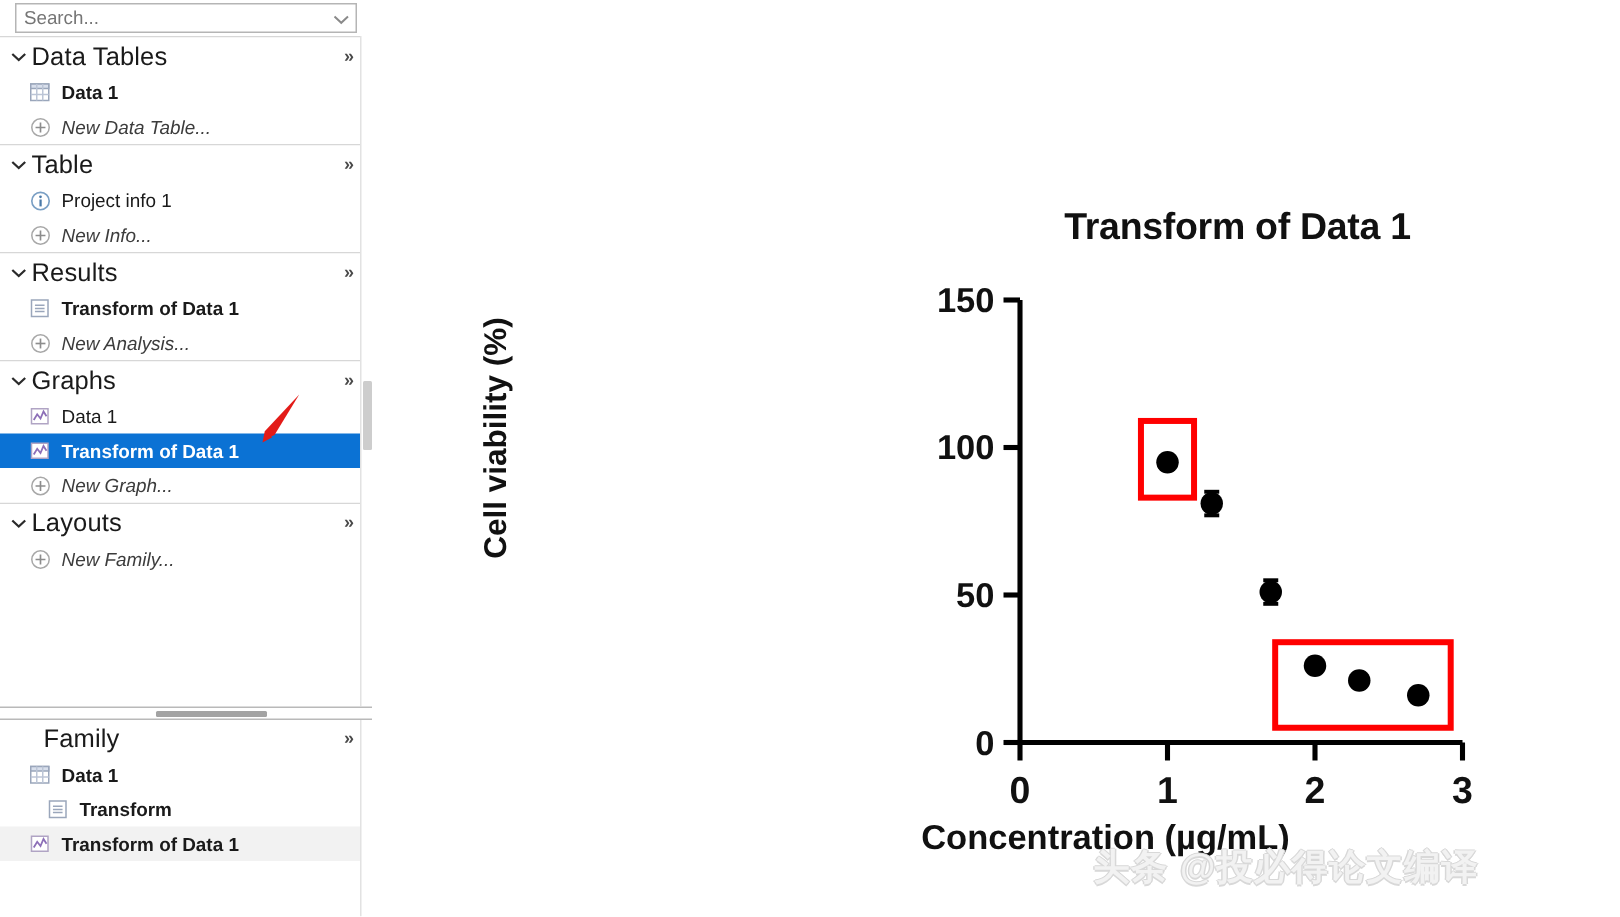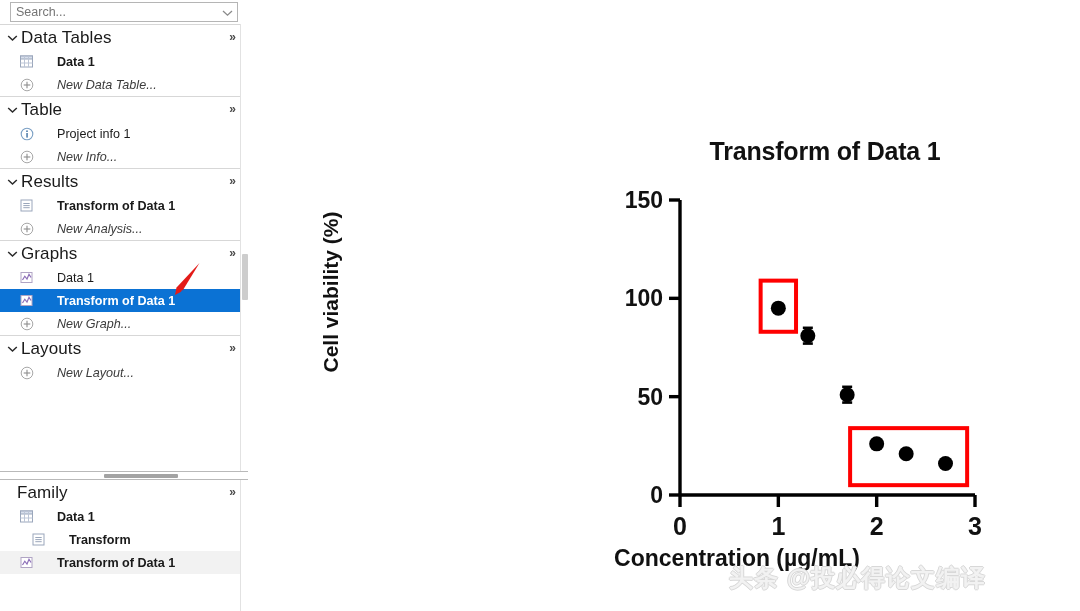--- a/index.html
+++ b/index.html
@@ -135,21 +135,21 @@
   .tree-item.familyhi {
     background: #f2f2f2;
     font-weight: bold;
   }
   .item-icon {
     width: 17px; height: 17px;
     margin-right: 6px;
     flex: 0 0 17px;
     display: flex; align-items: center; justify-content: center;
   }
-  .item-label { white-space: nowrap; margin-left: 16px; }
+  .item-label { white-space: nowrap; }
 
   
   #splitter {
     position: absolute;
     left: 0; top: 471px;
     width: 248px; height: 9px;
     background: #ffffff;
     border-top: 1px solid #b9b9b9;
     border-bottom: 1px solid #b9b9b9;
   }
@@ -396,36 +396,36 @@
             <span class="section-chevrons">»</span>
           </div>
           <div class="tree-item italic">
             <span class="item-icon">
               <svg width="14" height="14" viewBox="0 0 14 14">
                 <circle cx="7" cy="7" r="5.8" fill="#ffffff" stroke="#a8a8a8" stroke-width="1"></circle>
                 <line x1="7" y1="3.7" x2="7" y2="10.3" stroke="#8d8d8d" stroke-width="1.1"></line>
                 <line x1="3.7" y1="7" x2="10.3" y2="7" stroke="#8d8d8d" stroke-width="1.1"></line>
               </svg>
             </span>
-            <span class="item-label">New Layout...</span>
+            <span class="item-label">New Family...</span>
           </div>
         </div>
       </div>
 
     <div id="tree-scrollbar">
       <div id="tree-scroll-thumb"></div>
     </div>
 
     <div id="splitter">
       <div id="splitter-grip"></div>
     </div>
 
     <div id="family-panel">
       <div class="section-header">
-        <span class="section-title" style="margin-left:13px;">Family</span>
+        <span class="section-title" style="margin-left:25px;">Family</span>
         <span class="section-chevrons">»</span>
       </div>
       <div id="family-list">
           <div class="tree-item bold">
             <span class="item-icon">
               <svg width="15" height="15" viewBox="0 0 15 15">
                 <rect x="1.5" y="2" width="12" height="11" fill="#ffffff" stroke="#9aa6bb" stroke-width="1"></rect>
                 <rect x="1.5" y="2" width="12" height="3" fill="#d8dfec" stroke="#9aa6bb" stroke-width="1"></rect>
                 <line x1="5.5" y1="2" x2="5.5" y2="13" stroke="#bcc5d6" stroke-width="1"></line>
                 <line x1="9.5" y1="2" x2="9.5" y2="13" stroke="#bcc5d6" stroke-width="1"></line>

